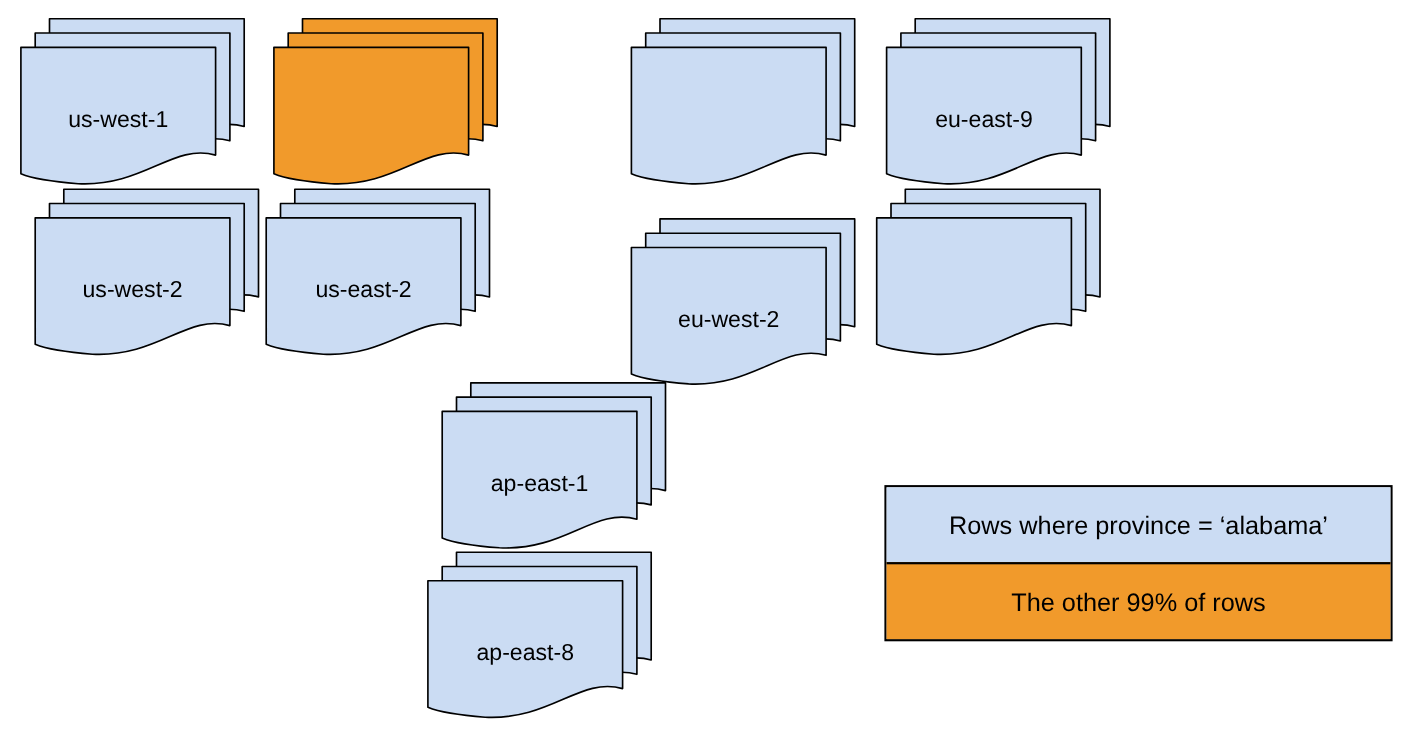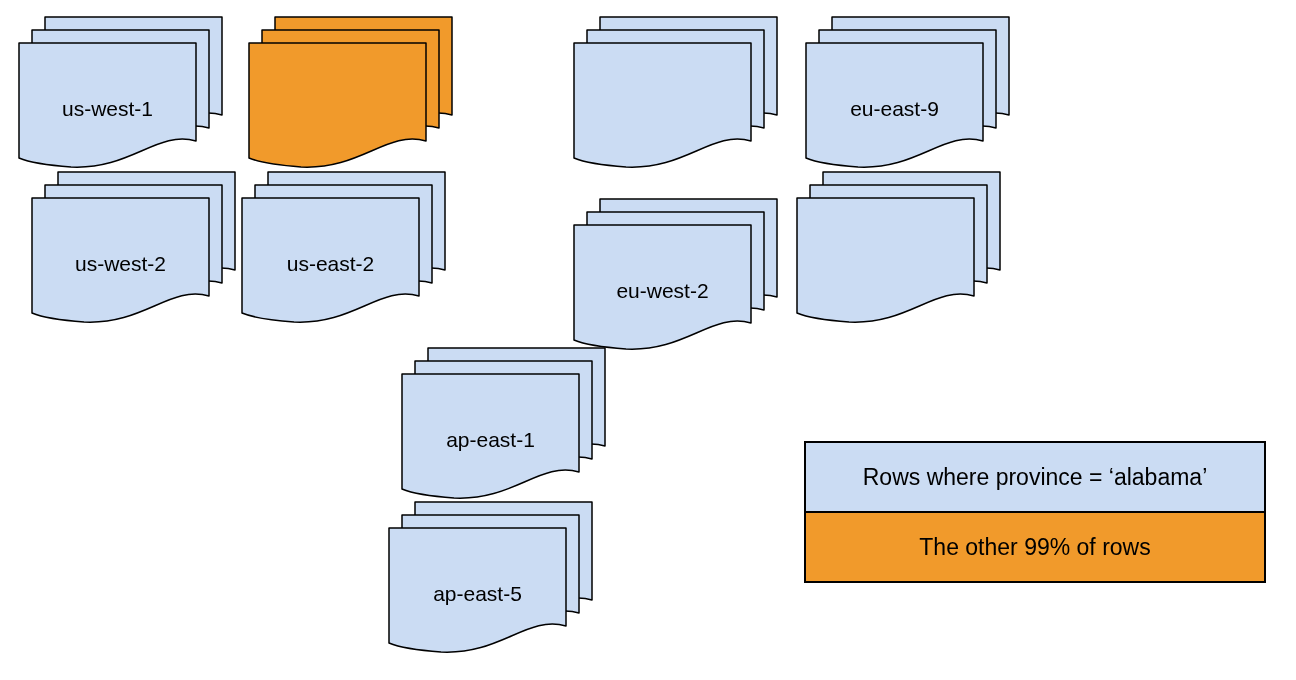--- a/index.html
+++ b/index.html
@@ -108,21 +108,21 @@
       <path class="sheet" transform="translate(0,26)" d="M0,0 H177 V98 C138,87 112,127 52,124 C32,122.5 12,120 0,115 Z"></path>
     </svg>
     <div class="stack-label">ap-east-1</div>
   </div>
       <div class="stack blue" style="left: 389px; top: 502px;">
     <svg width="203" height="150" viewBox="0 0 203 150" aria-hidden="true">
       <path class="sheet" transform="translate(26,0)" d="M0,0 H177 V98 C138,87 112,127 52,124 C32,122.5 12,120 0,115 Z"></path>
       <path class="sheet" transform="translate(13,13)" d="M0,0 H177 V98 C138,87 112,127 52,124 C32,122.5 12,120 0,115 Z"></path>
       <path class="sheet" transform="translate(0,26)" d="M0,0 H177 V98 C138,87 112,127 52,124 C32,122.5 12,120 0,115 Z"></path>
     </svg>
-    <div class="stack-label">ap-east-5</div>
+    <div class="stack-label">ap-east-8</div>
   </div>
     </div>
 
   <div class="legend">
     <div class="legend-row blue">
       <span>Rows where province = ‘alabama’</span>
     </div>
     <div class="legend-row orange">
       <span>The other 99% of rows</span>
     </div>

